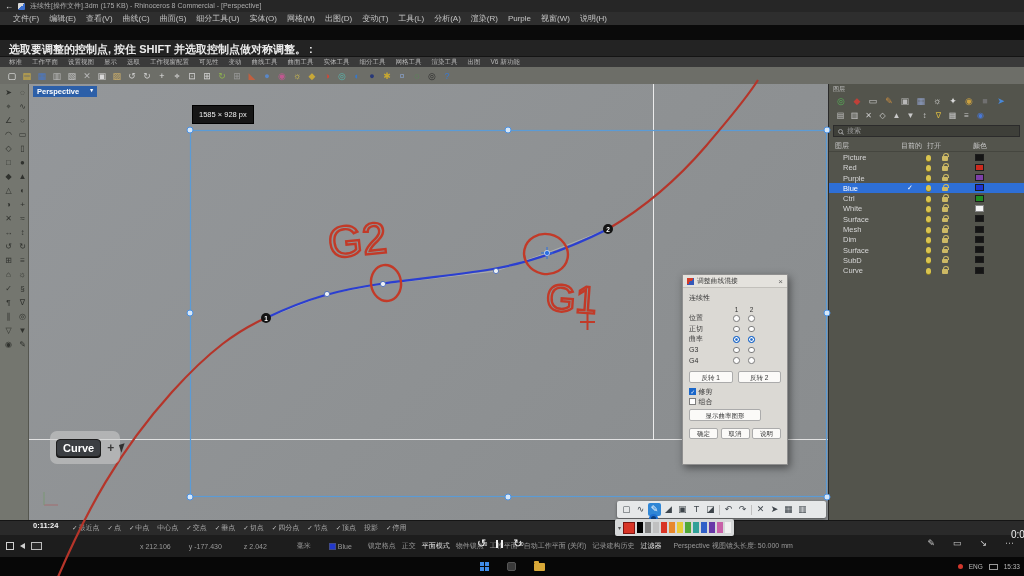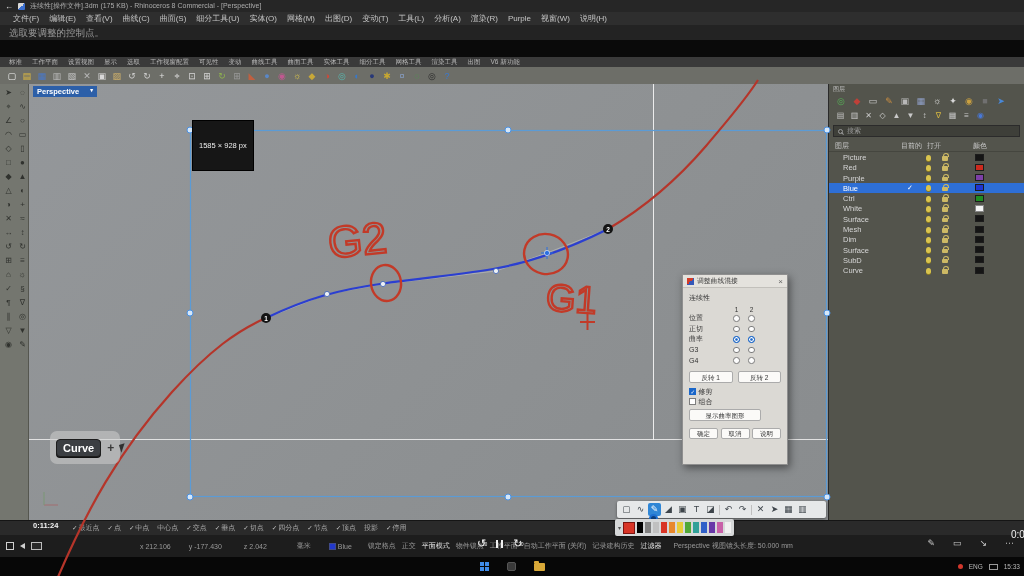--- a/index.html
+++ b/index.html
@@ -19,21 +19,21 @@
 .tbi{width:12px;height:12px;font-size:9px;line-height:12px;text-align:center}
 
 #lefttb{position:absolute;left:0;top:84px;width:29px;height:436px;background:#74766f;display:grid;grid-template-columns:13px 13px;gap:1px;padding:2px;align-content:start;border-right:1px solid #55564f}
 .lti{width:13px;height:13px;font-size:8px;line-height:13px;text-align:center;color:#30322e}
 
 #viewport{position:absolute;left:29px;top:84px;width:799px;height:436px;background:linear-gradient(135deg,#94979a 0%,#8e9193 55%,#898c8e 100%)}
 #vplabel{position:absolute;left:33px;top:86px;background:#2c5fa8;color:#fff;font-size:7.5px;font-weight:bold;padding:1px 4px;z-index:20;display:flex;gap:11px;align-items:flex-start}
 .varrow{font-size:5.5px}
 #vline{position:absolute;left:653px;top:84px;width:1px;height:356px;background:rgba(246,246,246,.9);z-index:2}
 #hline{position:absolute;left:29px;top:439px;width:799px;height:1px;background:rgba(240,240,240,.85);z-index:2}
-#sizetip{position:absolute;left:192px;top:120px;background:#161616;border:1px solid #000;color:#ededed;font-size:7.5px;padding:20px 6px;z-index:60}
+#sizetip{position:absolute;left:192px;top:105px;background:#161616;border:1px solid #000;color:#ededed;font-size:7.5px;padding:4px 6px;z-index:60}
 
 #keybadge{position:absolute;left:50px;top:431px;width:70px;height:33px;background:rgba(205,205,205,.55);border-radius:7px;z-index:55;display:flex;align-items:center;gap:6px;padding:0 6px}
 .keycap{background:#3b3e42;color:#fff;font-size:11px;font-weight:bold;padding:2px 6px;border-radius:4px;border:1px solid #1d1d1d;box-shadow:0 1px 0 #111}
 .keyplus{color:#3a3a3a;font-size:12px;font-weight:bold}
 .kcur{width:0;height:0;border-top:8px solid #2f2f2f;border-right:6px solid transparent;transform:rotate(-18deg)}
 
 #anntb{position:absolute;left:617px;top:501px;width:209px;height:17px;background:#e6e8e9;border-radius:2px;z-index:45;display:flex;align-items:center;gap:1px;padding:0 3px;box-shadow:0 1px 3px rgba(0,0,0,.45)}
 .ai{width:13px;height:13px;font-size:9px;line-height:13px;text-align:center;color:#3e454b}
 .ai.active{background:#2f86d6;color:#fff;border-radius:2px}
 .asep{width:1px;height:10px;background:#bfbfbf;margin:0 1px}
@@ -143,21 +143,21 @@
       <span class="menu-item">网格(M)</span>
       <span class="menu-item">出图(D)</span>
       <span class="menu-item">变动(T)</span>
       <span class="menu-item">工具(L)</span>
       <span class="menu-item">分析(A)</span>
       <span class="menu-item">渲染(R)</span>
       <span class="menu-item">Purple</span>
       <span class="menu-item">视窗(W)</span>
       <span class="menu-item">说明(H)</span>
     </div>
-  <div id="cmd1">选取要调整的控制点。</div>
+  <div id="cmd2">选取要调整的控制点, 按住 SHIFT 并选取控制点做对称调整。 :</div>
   <div id="tabrow">
       <span class="ttab">标准</span>
       <span class="ttab">工作平面</span>
       <span class="ttab">设置视图</span>
       <span class="ttab">显示</span>
       <span class="ttab">选取</span>
       <span class="ttab">工作视窗配置</span>
       <span class="ttab">可见性</span>
       <span class="ttab">变动</span>
       <span class="ttab">曲线工具</span>

